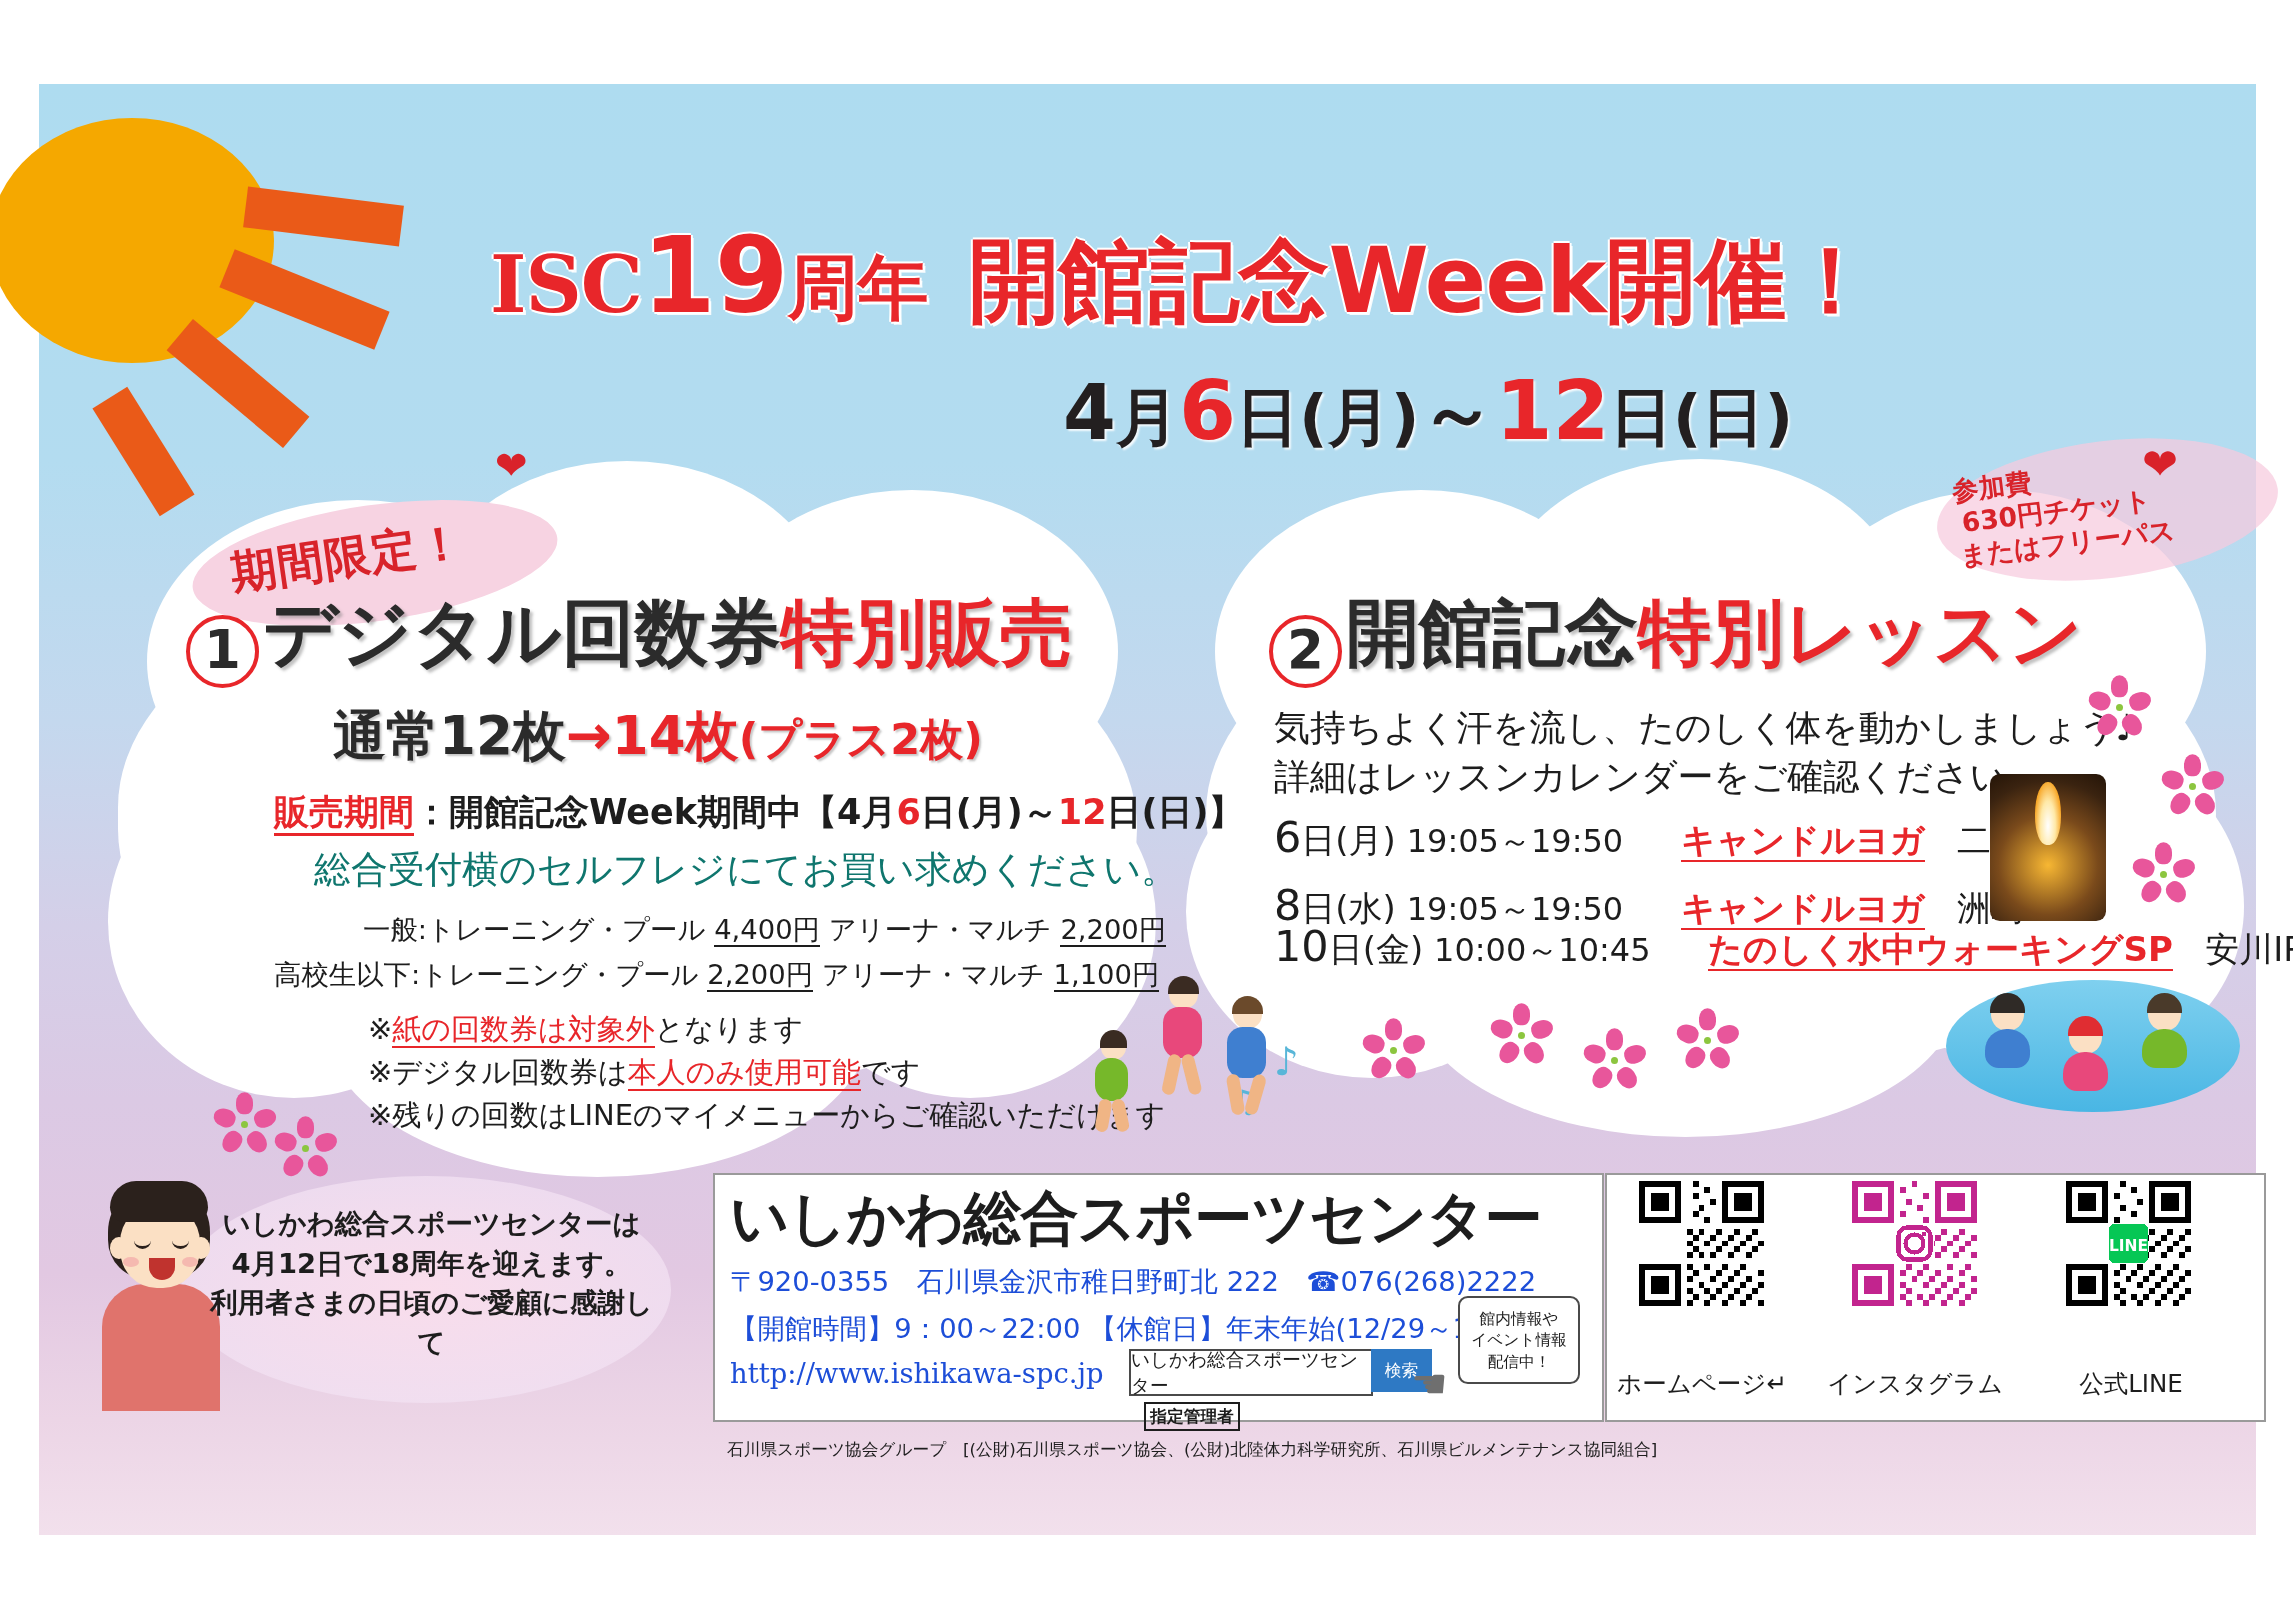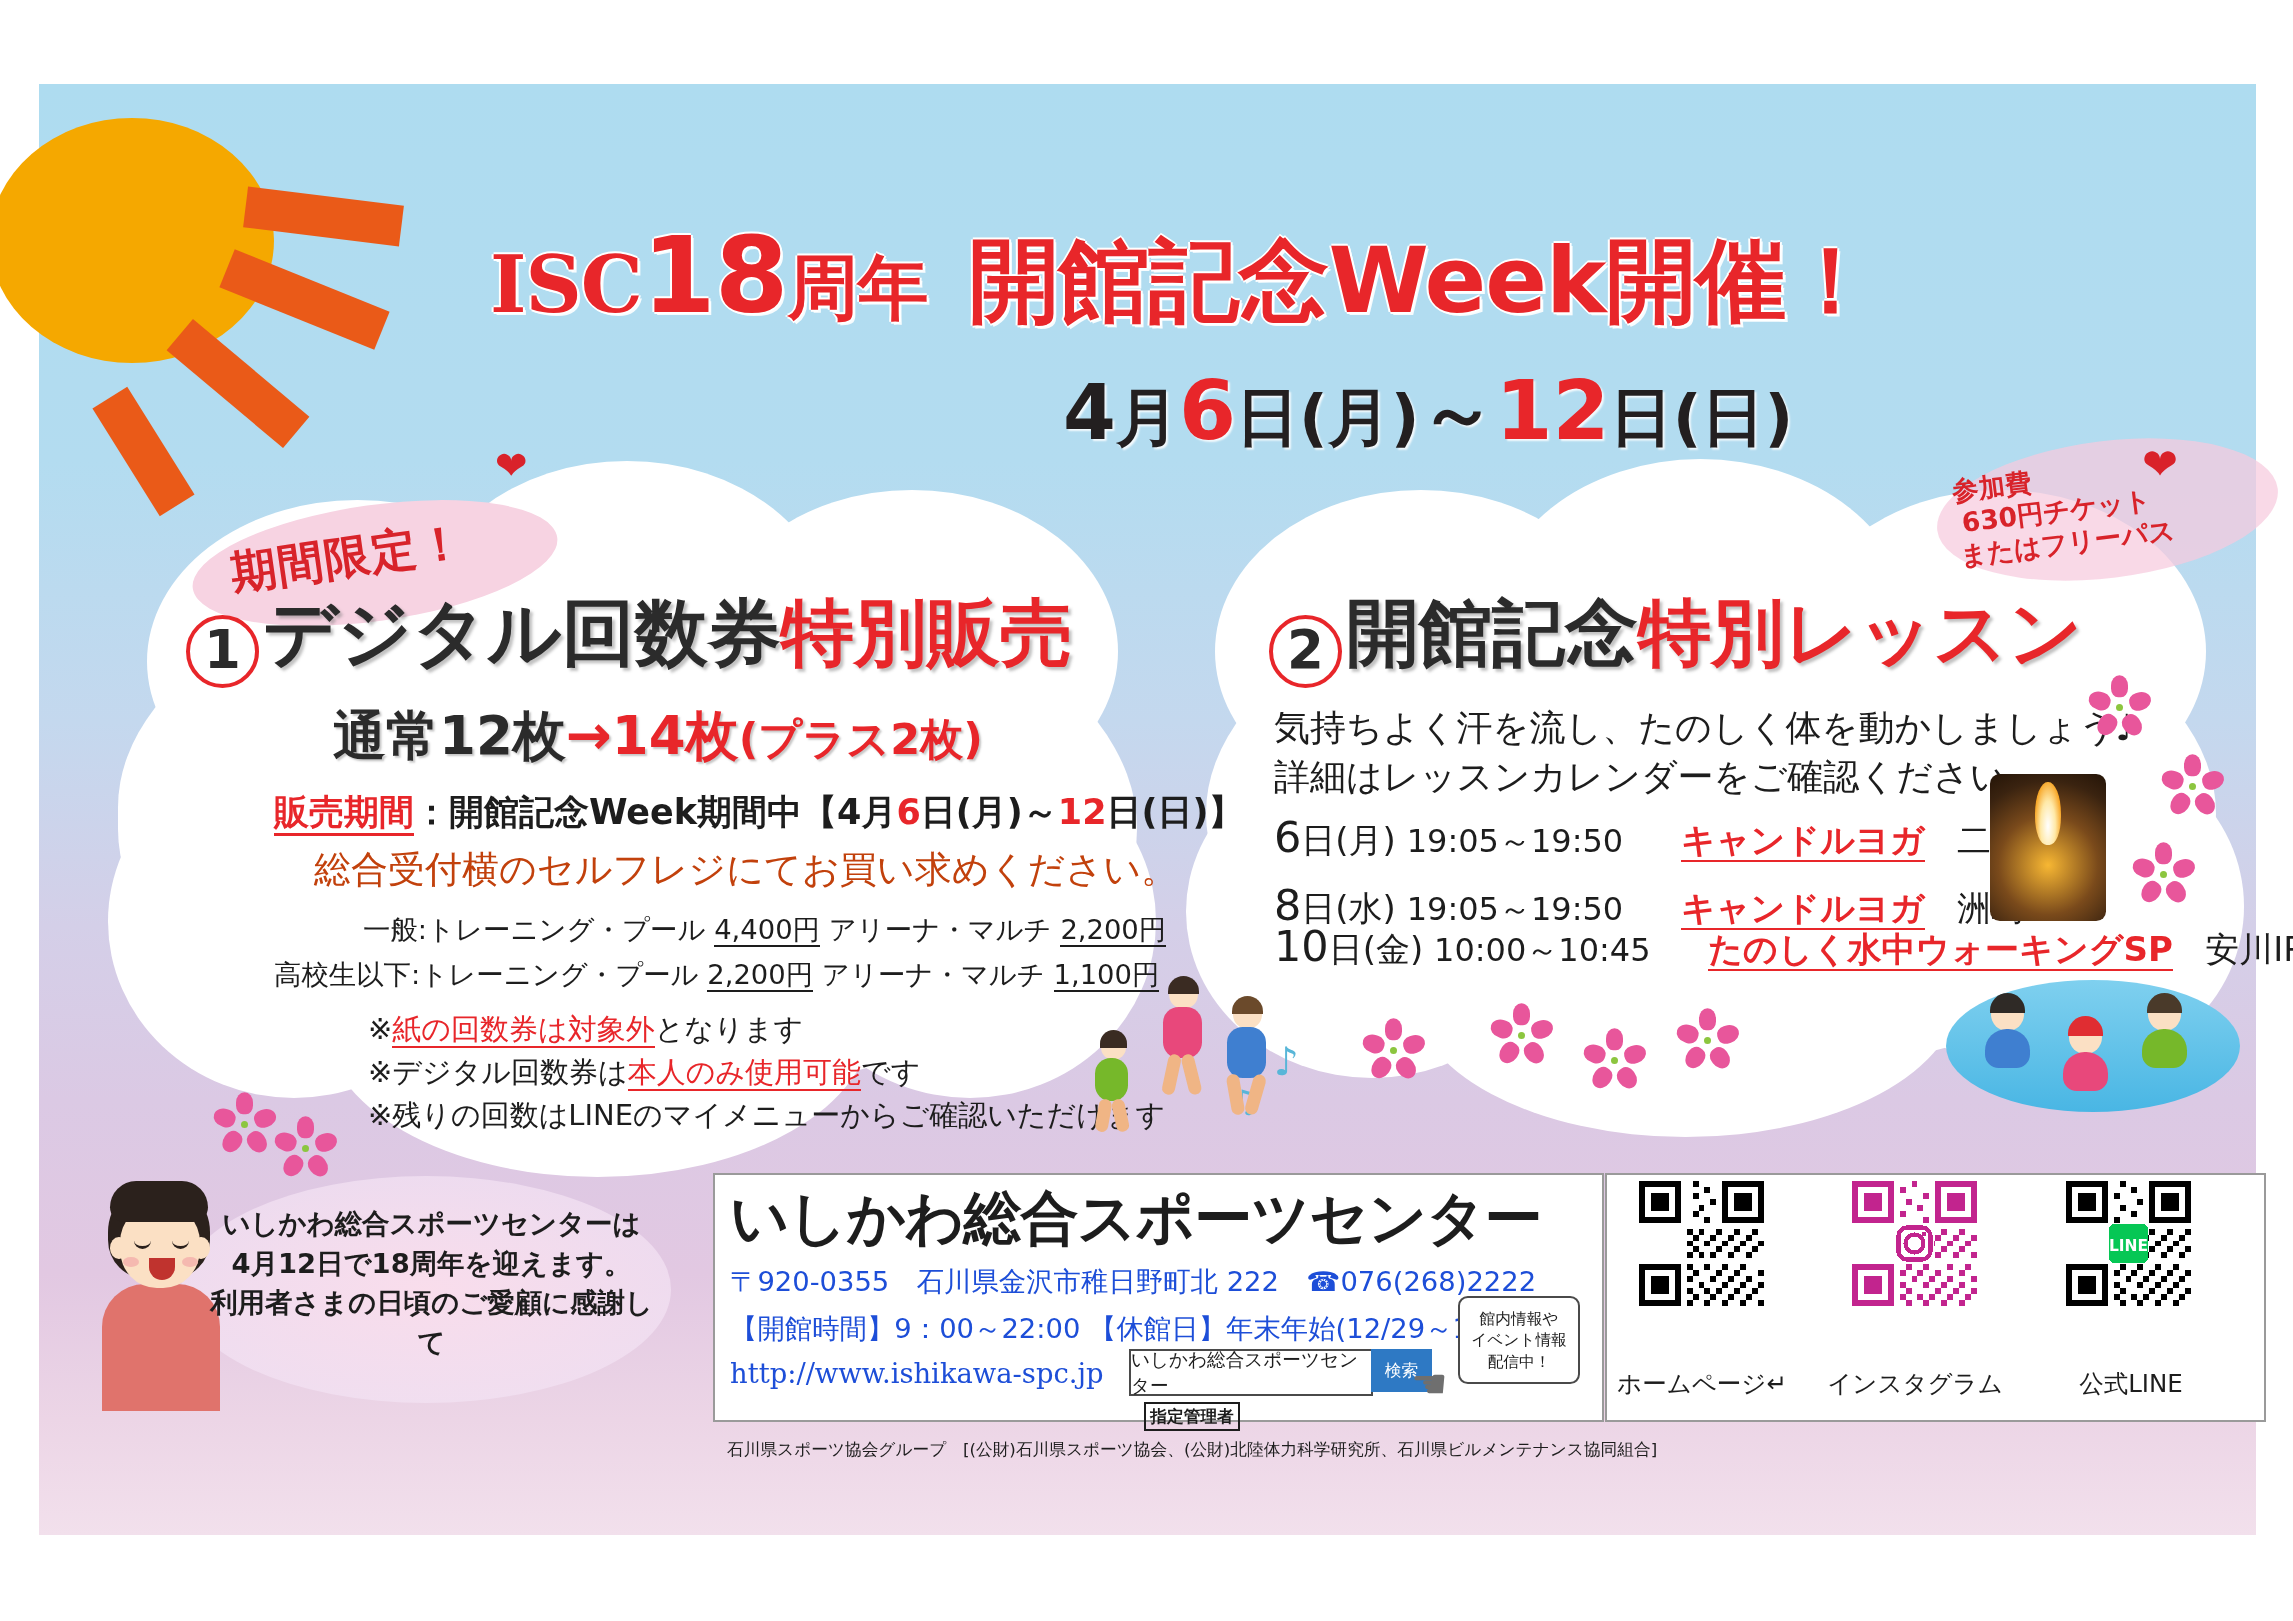--- a/index.html
+++ b/index.html
@@ -97,21 +97,21 @@
   .s1-swap .rd.small{font-size:43px;margin-top:12px;}
   .s1-swap .arrow{color:#e8262a;font-size:55px;}
   .s1-period{
     position:absolute;left:274px;top:789px;font-size:35px;color:#1d1d1d;white-space:nowrap;font-weight:600;
   }
   .s1-period .tag{
     color:#e8262a;font-weight:bold;border-bottom:3.9px solid #e8262a;padding-bottom:1px;
   }
   .s1-period .rd{color:#e8262a;}
   .s1-sub{
-    position:absolute;left:314px;top:845px;font-size:37px;color:#c2410c;white-space:nowrap;
+    position:absolute;left:314px;top:845px;font-size:37px;color:#0f766e;white-space:nowrap;
   }
   .s1-price{
     position:absolute;font-size:27.4px;color:#1d1d1d;white-space:nowrap;
   }
   .s1-price .u{border-bottom:2px solid #1d1d1d;}
   #p1{left:363px;top:912px;}
   #p2{left:274px;top:957px;}
   .s1-note{
     position:absolute;left:368px;font-size:29px;color:#1d1d1d;white-space:nowrap;
   }
@@ -257,21 +257,21 @@
 
   <div class="cloud" style="left:1206px;top:549px;width:1010px;height:529px;border-radius:50%;"></div>
   <div class="cloud" style="left:1215px;top:490px;width:412px;height:323px;"></div>
   <div class="cloud" style="left:1490px;top:459px;width:421px;height:333px;"></div>
   <div class="cloud" style="left:1794px;top:490px;width:412px;height:323px;"></div>
   <div class="cloud" style="left:1186px;top:745px;width:372px;height:333px;"></div>
   <div class="cloud" style="left:1862px;top:735px;width:382px;height:343px;"></div>
   <div class="cloud" style="left:1411px;top:843px;width:549px;height:294px;"></div>
 
   <div class="headline">
-    <span class="isc">ISC</span><span class="big">18</span><span class="sm">周年</span><span class="gap"></span><span>開館記念Week</span><span>開催！</span>
+    <span class="isc">ISC</span><span class="big">19</span><span class="sm">周年</span><span class="gap"></span><span>開館記念Week</span><span>開催！</span>
   </div>
 
   <div class="dateline">
     <span>4</span><span class="kj">月</span><span class="num">6</span><span class="kj">日(月)</span><span>～</span><span class="num">12</span><span class="kj">日(日)</span>
   </div>
 
   <div class="feebadge"></div>
   <div class="feetext">
     <div>参加費</div>
     <div class="l2">630円チケット</div>

